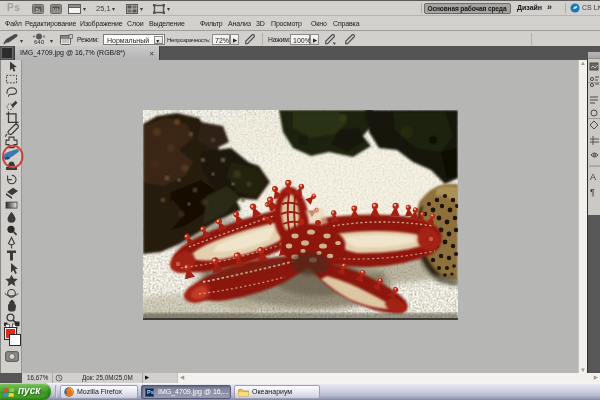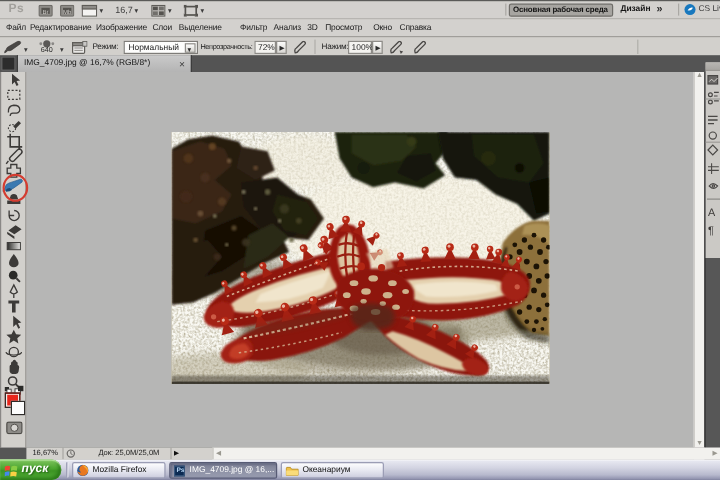--- a/index.html
+++ b/index.html
@@ -37,21 +37,21 @@
   <svg class="abs" style="left:50px; top:2.5px;" width="12" height="10" viewBox="0 0 12 10">
     <rect x="0.5" y="0.5" width="11" height="9" rx="1" fill="#8e8c88" stroke="#6e6c68"></rect>
     <rect x="2.5" y="2.5" width="7" height="5" fill="#55534f"></rect>
     <text x="6" y="7.5" font-size="5" fill="#cfcdc9" text-anchor="middle" font-family="Liberation Sans">Mb</text>
   </svg>
   <svg class="abs" style="left:68px; top:2.5px;" width="13" height="10" viewBox="0 0 13 10">
     <rect x="0.5" y="0.5" width="12" height="9" fill="#f4f3f1" stroke="#5e5c58"></rect>
     <rect x="0.5" y="0.5" width="12" height="3" fill="#8e8c88" stroke="#5e5c58"></rect>
   </svg>
   <span style="position:absolute; left:83px; top:4px; font-size:6px; color:#3a3a3a;">▾</span>
-  <span style="position:absolute; left:96px; top:3px; font-size:7.5px; color:#3e3e3e;">16,7</span>
+  <span style="position:absolute; left:96px; top:3px; font-size:7.5px; color:#3e3e3e;">25,1</span>
   <span style="position:absolute; left:112px; top:4px; font-size:6px; color:#3a3a3a;">▾</span>
   <svg class="abs" style="left:126px; top:2.5px;" width="12" height="10" viewBox="0 0 12 10">
     <rect x="0.5" y="0.5" width="11" height="9" fill="#b8b6b2" stroke="#5e5c58"></rect>
     <rect x="1.5" y="1.5" width="4" height="3" fill="#55534f"></rect>
       <rect x="6.5" y="1.5" width="4" height="3" fill="#716f6b"></rect>
     <rect x="1.5" y="5.5" width="4" height="3" fill="#716f6b"></rect>
       <rect x="6.5" y="5.5" width="4" height="3" fill="#55534f"></rect>
   </svg>
   <span style="position:absolute; left:140px; top:4px; font-size:6px; color:#3a3a3a;">▾</span>
   <svg class="abs" style="left:153px; top:2.5px;" width="12" height="10" viewBox="0 0 12 10">

